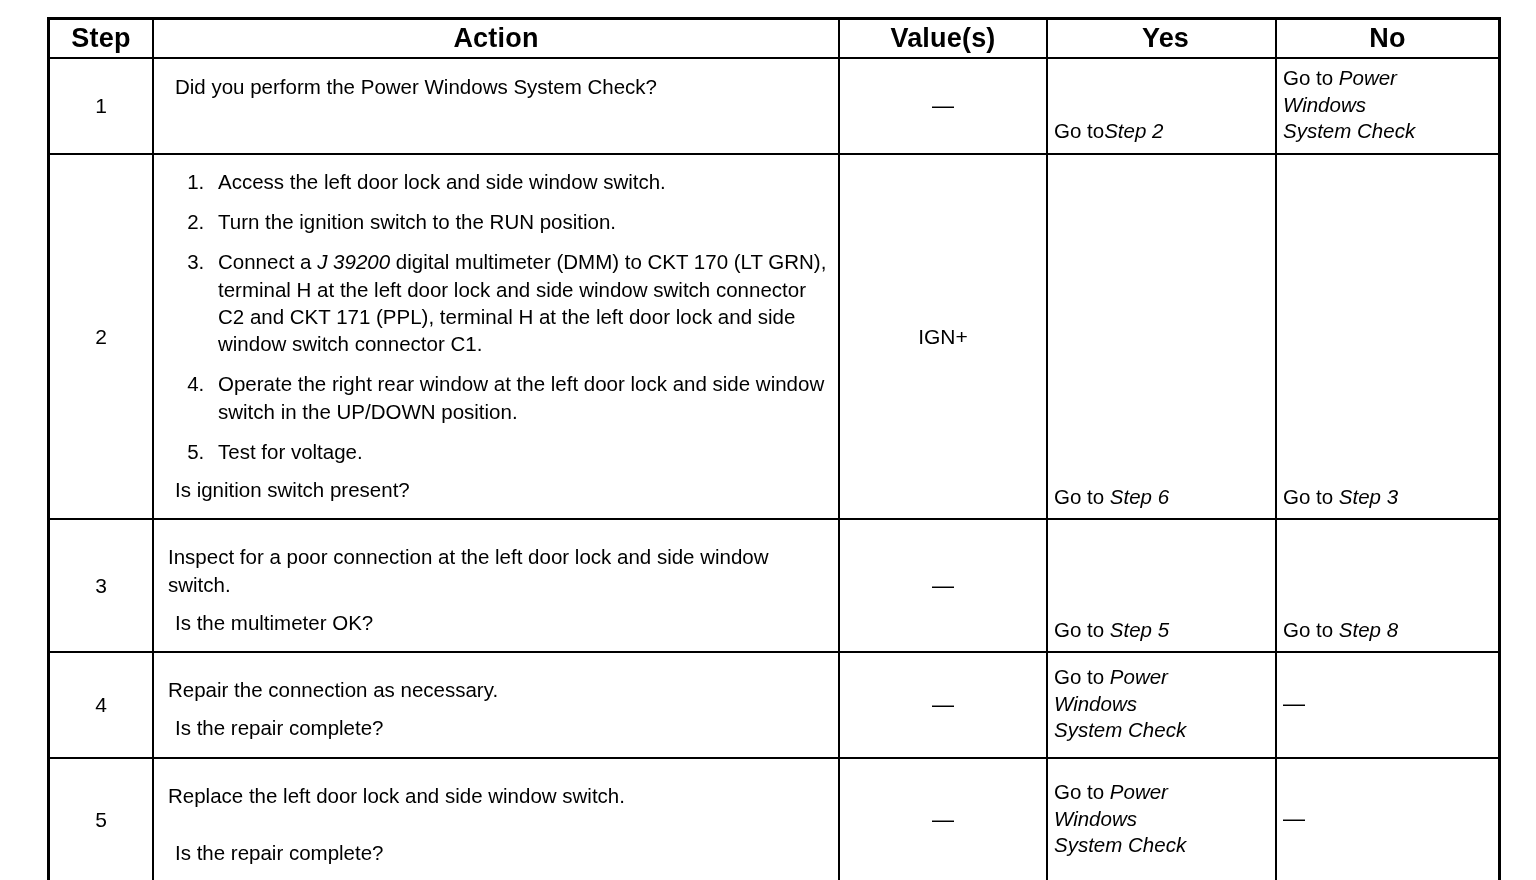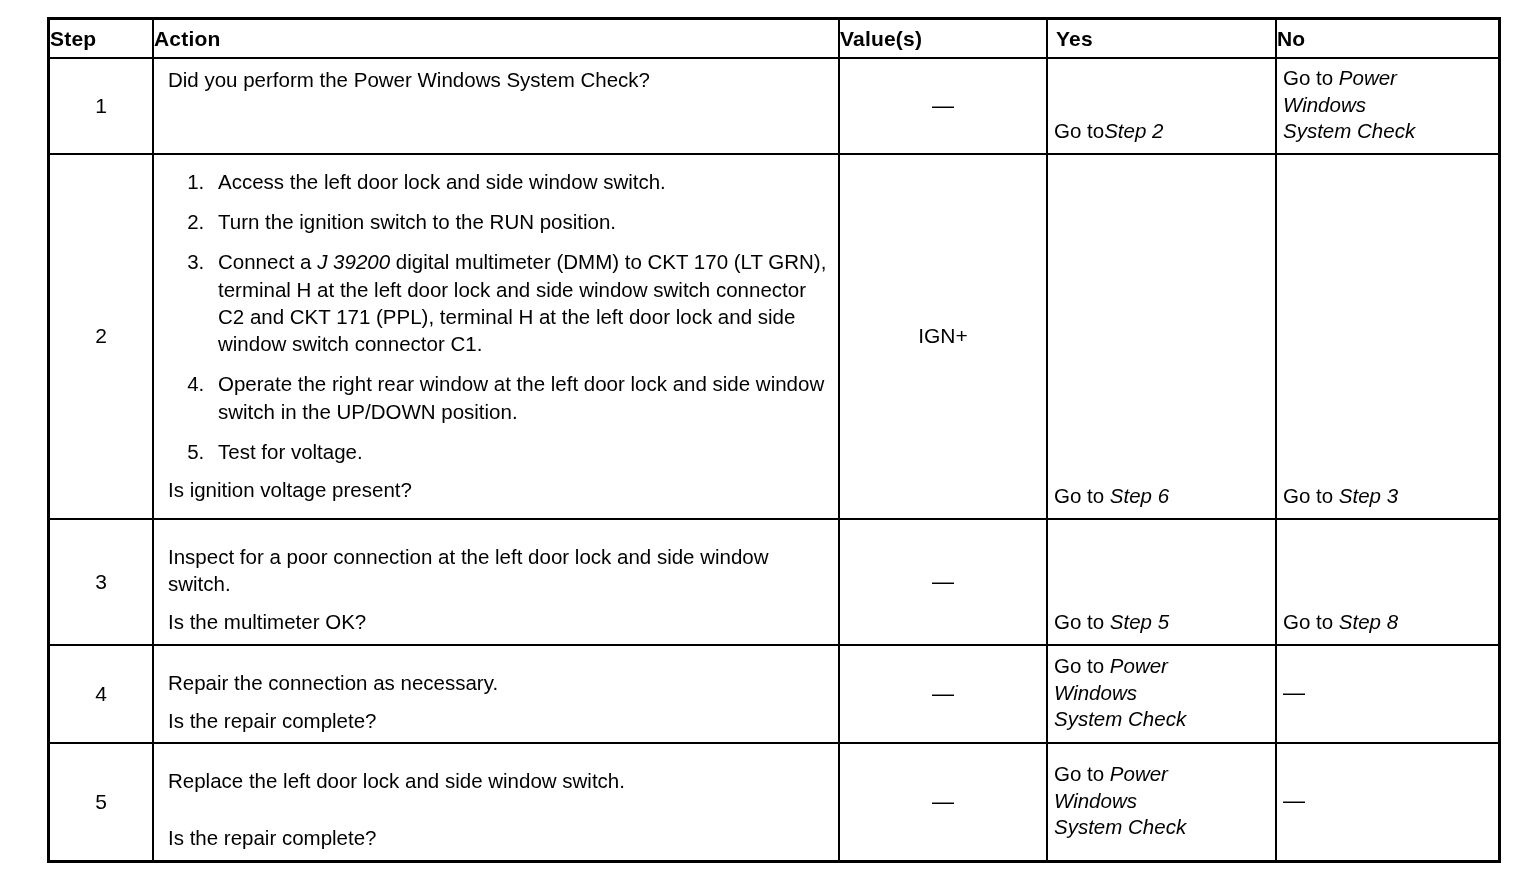--- a/index.html
+++ b/index.html
@@ -50,23 +50,23 @@
   }
 
   th.col-step   { width: 102px; }
   th.col-action { width: 684px; }
   th.col-value  { width: 206px; }
   th.col-yes    { width: 219px; padding-left: 8px; }
   th.col-no     { width: 221px; }
 
   thead th {
     height: 37px;
-    font-size: 21px;
+    font-size: 27px;
     font-weight: bold;
-    text-align: left;
+    text-align: center;
     vertical-align: middle;
     letter-spacing: 0.2px;
     padding: 0;
   }
 
   td {
     padding: 0;
     vertical-align: top;
     font-size: 20.5px;
     line-height: 1.33;
@@ -121,21 +121,21 @@
   ol.substeps > li {
     margin: 0 0 13px 0;
     padding-left: 8px;
     line-height: 1.33;
   }
   ol.substeps > li:last-child {
     margin-bottom: 11px;
   }
 
   .question-line {
-    margin: 0;
+    margin: 7px;
     padding: 0;
   }
   .lead-line {
     margin: 16px 0 11px 0;
   }
   .gap-line {
     margin-top: 30px;
   }
 
   .branch-line { display: block; }
@@ -178,21 +178,21 @@
         <tr style="height:365px;">
           <td class="step-cell">2</td>
           <td class="action-cell">
             <ol class="substeps">
               <li>Access the left door lock and side window switch.</li>
               <li>Turn the ignition switch to the RUN position.</li>
               <li><span>Connect a </span><span class="em">J 39200</span><span> digital multimeter (DMM) to CKT 170 (LT GRN), terminal H at the left door lock and side window switch connector C2 and CKT 171 (PPL), terminal H at the left door lock and side window switch connector C1.</span></li>
               <li>Operate the right rear window at the left door lock and side window switch in the UP/DOWN position.</li>
               <li>Test for voltage.</li>
             </ol>
-            <div class="question-line">Is ignition voltage present?</div>
+            <div class="question-line">Is ignition switch present?</div>
           </td>
           <td class="value-cell">
             <span>IGN+</span>
           </td>
           <td class="branch-cell branch-bottom">
             <span class="branch-line"><span>Go to </span><span class="em">Step 6</span></span>
           </td>
           <td class="branch-cell branch-bottom">
             <span class="branch-line"><span>Go to </span><span class="em">Step 3</span></span>
           </td>

